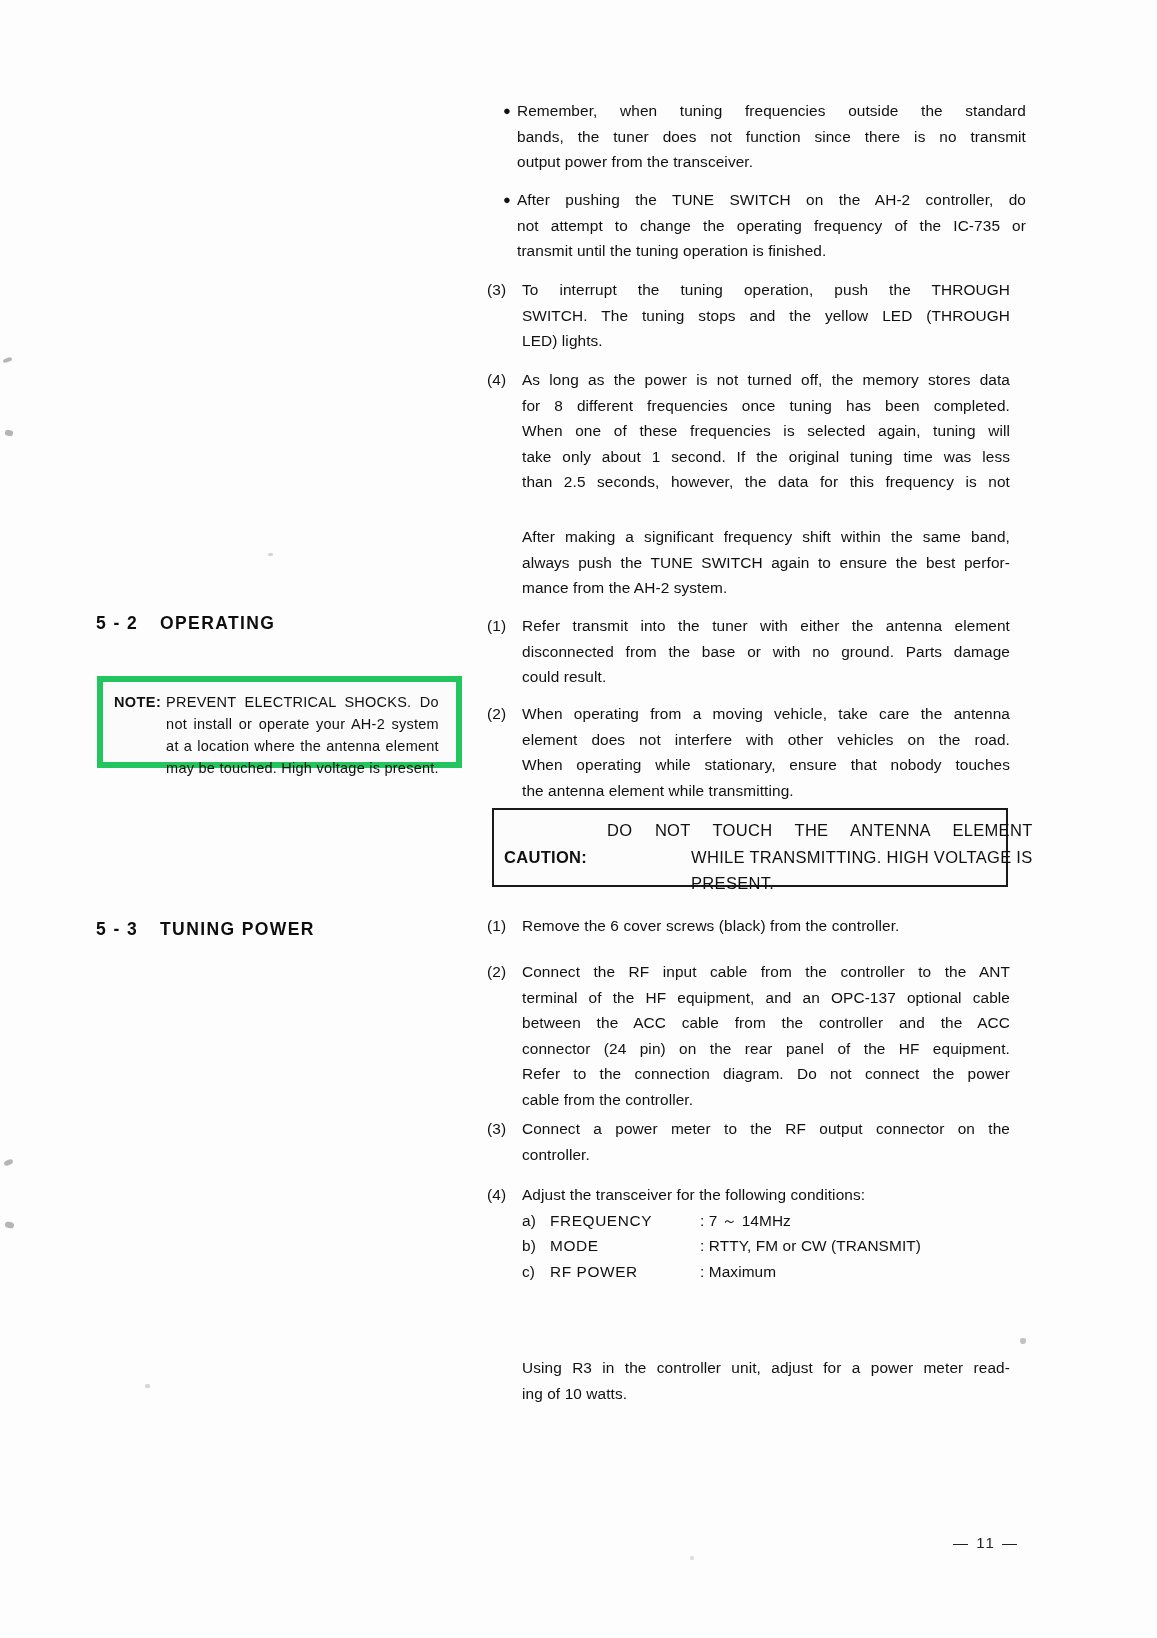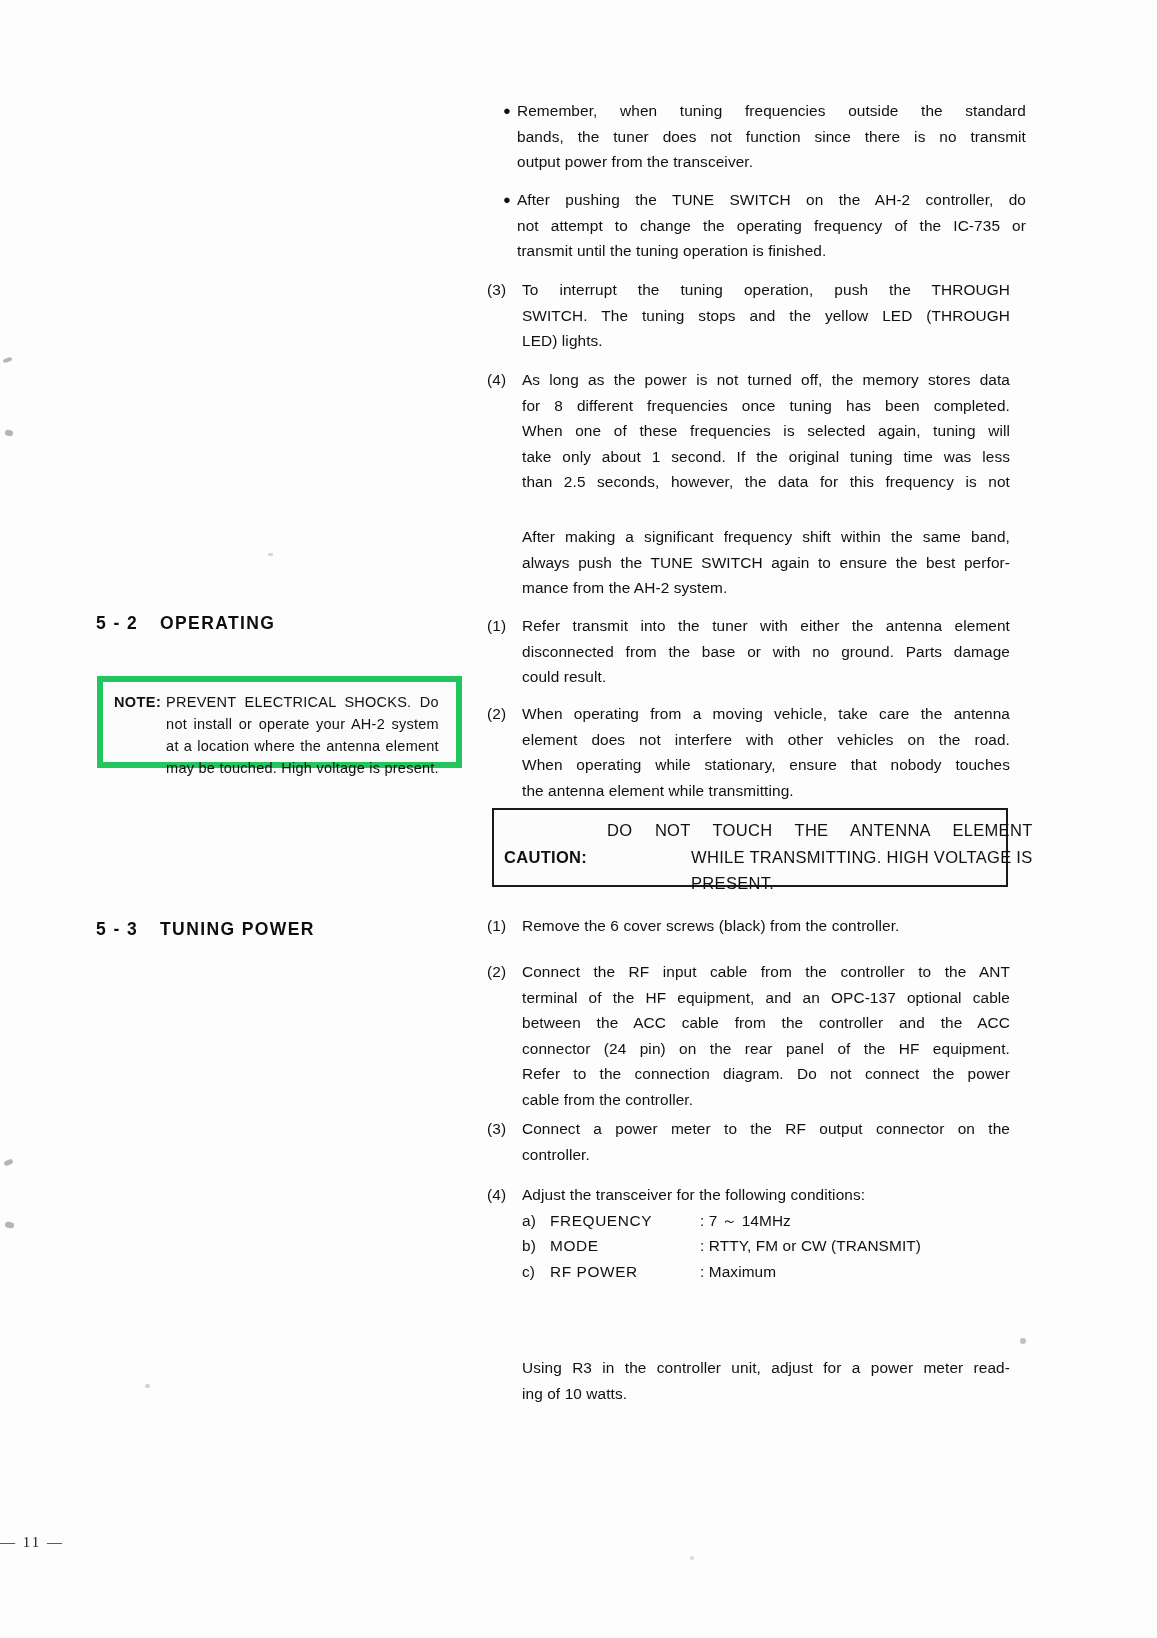--- a/index.html
+++ b/index.html
@@ -161,25 +161,24 @@
     line-height: 25.6px;
   }
   .spec-key { width: 28px; flex: none; }
   .spec-name { width: 150px; flex: none; letter-spacing: .6px; }
   .spec-val { flex: none; }
 
   .page-number {
     position: absolute;
     left: 0;
     width: 1019px;
-    text-align: left;
+    text-align: right;
     font-size: 15px;
     letter-spacing: 2px;
     color: #222;
-    font-family: Liberation Serif, serif;
   }
 </style>
 </head>
 <body>
 
 <div class="page">
 
   <div class="speck s1"></div>
   <div class="speck s2"></div>
   <div class="speck s3"></div>

